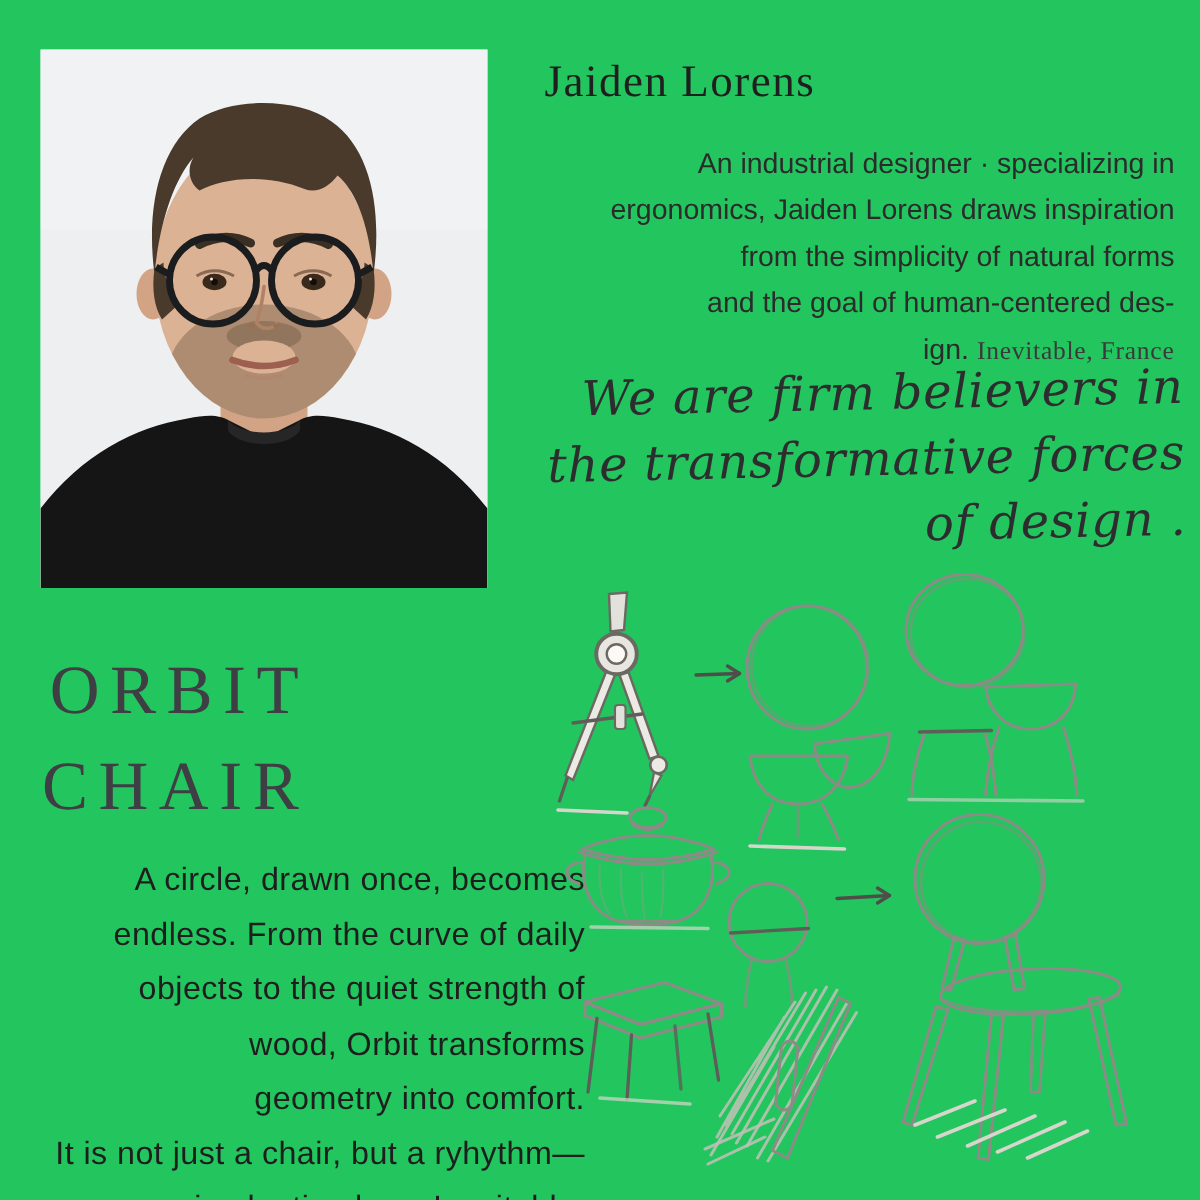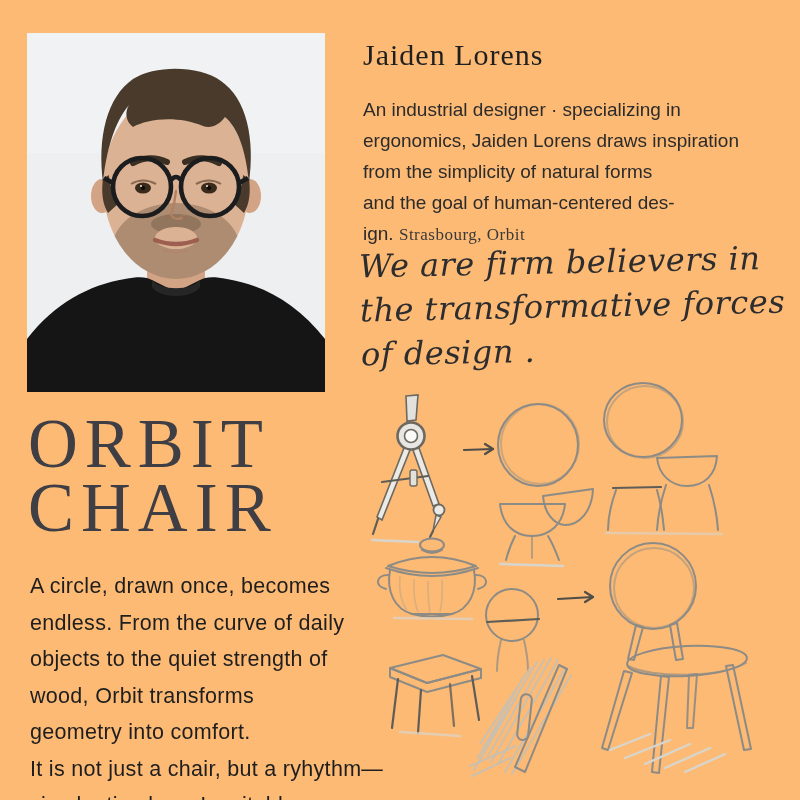--- a/index.html
+++ b/index.html
@@ -1,22 +1,23 @@
 <!DOCTYPE html>
 <html><head>
 <meta charset="utf-8">
 <style>
   html,body{margin:0;padding:0;}
   .page{
     position:relative;
     width:800px;height:800px;
-    background:#fdba74;
+    background:#22c55e;
     overflow:hidden;
     font-family:"Liberation Sans", sans-serif;
     color:#242424;
+    text-align:right;
   }
   .photo{
     position:absolute;left:27px;top:33px;width:298px;height:359px;
     background:#edeff1;
   }
   .photo svg{display:block;}
   .name{
     position:absolute;left:363px;top:38px;
     font-family:"Liberation Serif", serif;
     font-size:30px;font-weight:400;letter-spacing:1px;
@@ -34,23 +35,23 @@
   .quote{
     position:absolute;left:360px;top:240px;width:430px;
     font-family:"DejaVu Serif", serif;
     font-style:italic;
     font-size:32px;line-height:44px;color:#2d2d2f;
     white-space:pre-line;
     transform:rotate(-1.2deg);
     letter-spacing:0.5px;
   }
   .title{
-    position:absolute;left:28px;top:412px;
+    position:absolute;left:28px;top:428px;
     font-family:"Liberation Serif", serif;
-    font-size:69px;line-height:64px;font-weight:500;
+    font-size:46px;line-height:64px;font-weight:500;
     letter-spacing:7px;color:#3e3e44;
     white-space:pre-line;margin:0;
   }
   .desc{
     position:absolute;left:30px;top:568px;width:360px;
     font-size:21.5px;line-height:36.5px;color:#1e1e1e;
     white-space:pre-line;margin:0;
     letter-spacing:0.3px;
   }
   .sketches{
@@ -128,21 +129,21 @@
                C178,244 186,243 200,246 C236,252 270,270 298,306 L298,359 Z" fill="#151515"></path>
       <path d="M125,247 C133,258 165,258 173,247 L173,254 C165,266 133,266 125,254 Z" fill="#262626"></path>
     </svg>
   </div>
 
   <h1 class="name">Jaiden Lorens</h1>
   <p class="bio"><span>An industrial designer · specializing in
 ergonomics, Jaiden Lorens draws inspiration
 from the simplicity of natural forms
 and the goal of human-centered des-
-ign.</span> <span class="loc">Strasbourg, Orbit</span></p>
+ign.</span> <span class="loc">Inevitable, France</span></p>
 
   <div class="quote">We are firm believers in
 the transformative forces
 of design .</div>
 
   <h2 class="title">ORBIT
 CHAIR</h2>
 
   <p class="desc">A circle, drawn once, becomes
 endless. From the curve of daily

